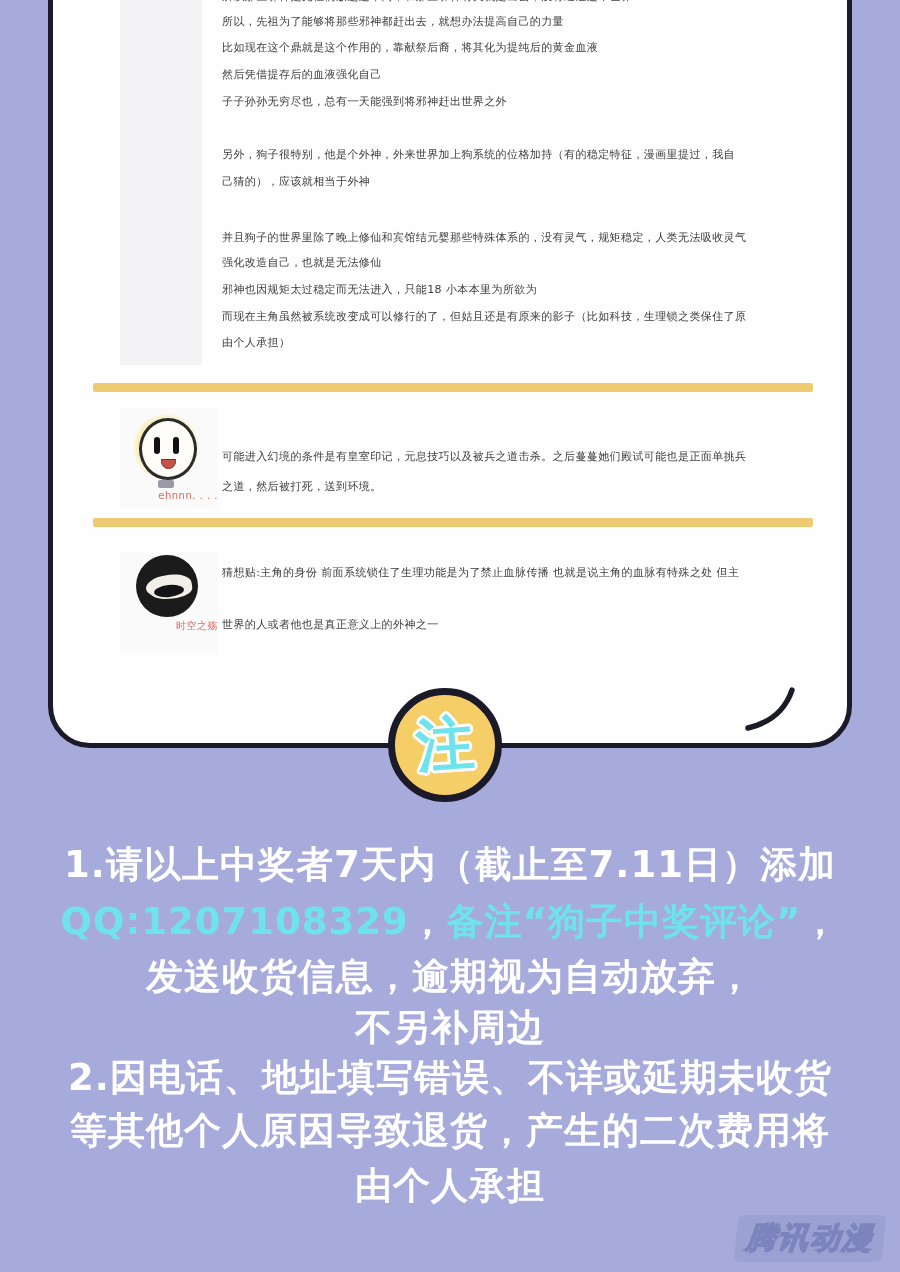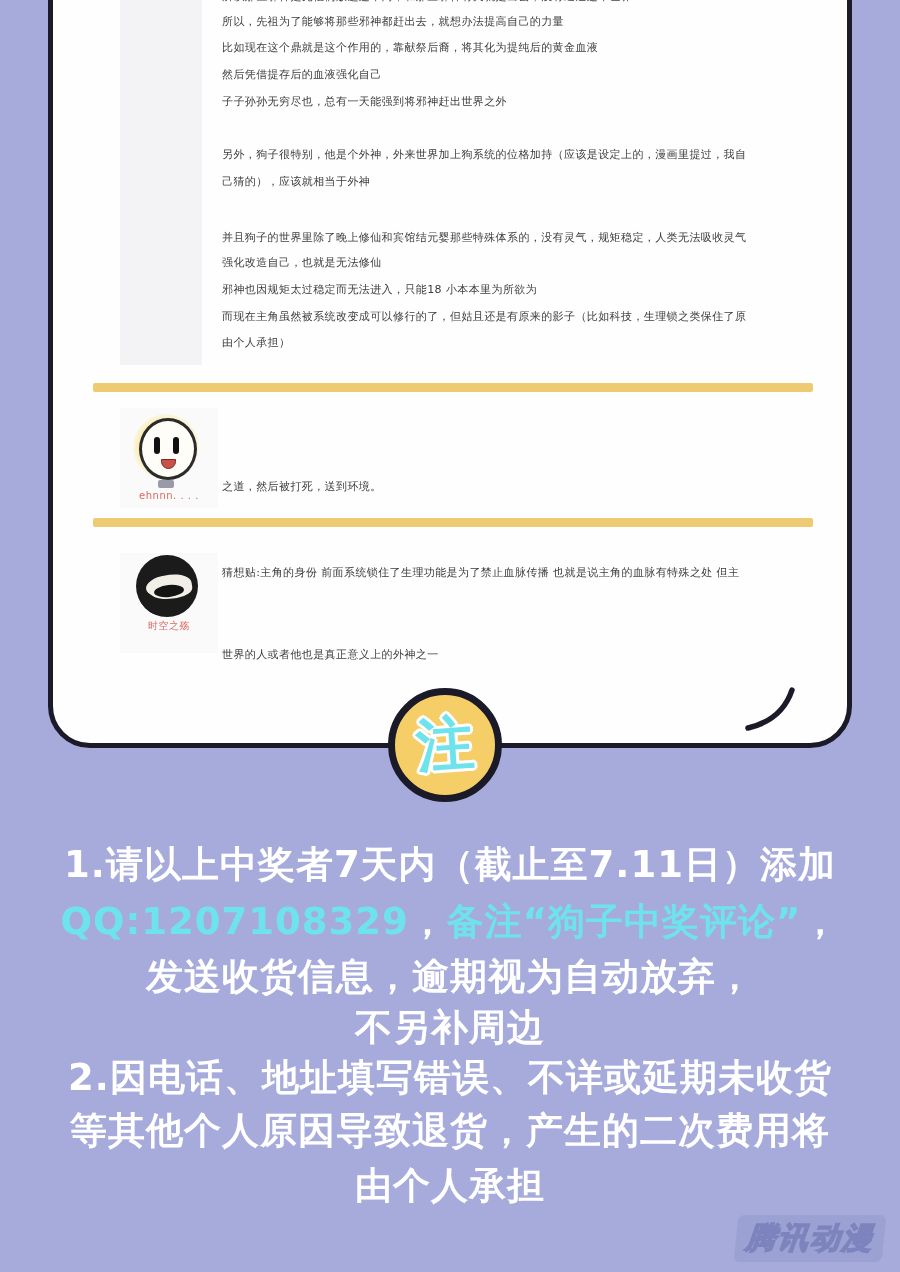--- a/index.html
+++ b/index.html
@@ -12,21 +12,21 @@
   .card{
     position:absolute;left:48px;top:-80px;width:804px;height:828px;
     box-sizing:border-box;background:#fefefe;
     border:5px solid #1a1a28;border-radius:42px;
   }
   .gray-strip{position:absolute;left:67px;top:0;width:82px;height:440px;background:#f3f3f5;}
   .cl{position:absolute;left:169px;height:20px;line-height:20px;
       font-size:11px;color:#3c3c3c;letter-spacing:.4px;white-space:nowrap;}
   .divider{position:absolute;left:40px;width:720px;height:9px;background:#eecb72;border-radius:2px;}
   .avatar-box{position:absolute;left:67px;width:98px;height:100px;background:#fafafa;}
-  .uname{position:absolute;left:0;width:98px;text-align:center;
+  .uname{position:absolute;left:0;width:98px;text-align:right;
          font-size:10px;color:#d96a5f;letter-spacing:.5px;white-space:nowrap;overflow:hidden;}
   
   .glow{position:absolute;left:13px;top:6px;width:66px;height:66px;border-radius:50%;
         background:radial-gradient(circle,#fbeaa4 55%,rgba(251,234,164,0) 75%);}
   .face{position:absolute;left:19px;top:10px;width:52px;height:56px;background:#fffdf8;
         border:3px solid #2b2b2b;border-radius:50%;}
   .eye{position:absolute;top:16px;width:6px;height:17px;background:#111;border-radius:3px;}
   .eye.l{left:12px;} .eye.r{left:31px;}
   .mouth{position:absolute;left:19px;top:38px;width:13px;height:8px;background:#c8524a;
          border-radius:0 0 8px 8px;border:1px solid #7d2a25;}
@@ -68,54 +68,55 @@
 <body>
 
 <div class="card">
   <div class="gray-strip"></div>
 
   <div class="cl" style="top:62px">所以那些邪神是先祖们放进这个门，和那三邪神有关就是出去，没有通道这个世界</div>
   <div class="cl" style="top:87px">所以，先祖为了能够将那些邪神都赶出去，就想办法提高自己的力量</div>
   <div class="cl" style="top:113px">比如现在这个鼎就是这个作用的，靠献祭后裔，将其化为提纯后的黄金血液</div>
   <div class="cl" style="top:140px">然后凭借提存后的血液强化自己</div>
   <div class="cl" style="top:167px">子子孙孙无穷尽也，总有一天能强到将邪神赶出世界之外</div>
-  <div class="cl" style="top:220px">另外，狗子很特别，他是个外神，外来世界加上狗系统的位格加持（应该是设定上的，漫画里提过，我自</div>
+  <div class="cl" style="top:220px">另外，狗子很特别，他是个外神，外来世界加上狗系统的位格加持（有的稳定特征，漫画里提过，我自</div>
   <div class="cl" style="top:247px">己猜的），应该就相当于外神</div>
   <div class="cl" style="top:303px">并且狗子的世界里除了晚上修仙和宾馆结元婴那些特殊体系的，没有灵气，规矩稳定，人类无法吸收灵气</div>
   <div class="cl" style="top:328px">强化改造自己，也就是无法修仙</div>
   <div class="cl" style="top:355px">邪神也因规矩太过稳定而无法进入，只能18 小本本里为所欲为</div>
   <div class="cl" style="top:382px">而现在主角虽然被系统改变成可以修行的了，但姑且还是有原来的影子（比如科技，生理锁之类保住了原</div>
   <div class="cl" style="top:408px">由个人承担）</div>
 
   <div class="divider" style="top:458px"></div>
 
   <div class="avatar-box" style="top:483px">
     <div class="glow"></div>
     <div class="face">
       <div class="eye l"></div>
       <div class="eye r"></div>
       <div class="mouth"></div>
     </div>
     <div class="collar"></div>
     <div class="uname" style="top:82px">ehnnn. . . .</div>
   </div>
+  <div class="cl" style="top:522px">可能进入幻境的条件是有皇室印记，元息技巧以及被兵之道击杀。之后蔓蔓她们殿试可能也是正面单挑兵</div>
   <div class="cl" style="top:552px">之道，然后被打死，送到环境。</div>
 
   <div class="divider" style="top:593px"></div>
 
   <div class="avatar-box" style="top:628px">
     <div class="ink-circle">
       <div class="ink-white"></div>
       <div class="ink-dark"></div>
       <div class="ink-spike"></div>
     </div>
     <div class="uname" style="top:66px">时空之殇</div>
   </div>
   <div class="cl" style="top:638px">猜想贴:主角的身份 前面系统锁住了生理功能是为了禁止血脉传播 也就是说主角的血脉有特殊之处 但主</div>
-  <div class="cl" style="top:720px">世界的人或者他也是真正意义上的外神之一</div>
+  <div class="cl" style="top:690px">世界的人或者他也是真正意义上的外神之一</div>
 </div>
 
 <svg class="swoosh" width="64" height="52">
   <path d="M50,6 Q40,36 6,44" stroke="#1a1a28" stroke-width="5.5" fill="none" stroke-linecap="round"></path>
 </svg>
 
 <div class="badge">
   <span class="badge-char">注</span>
 </div>
 

